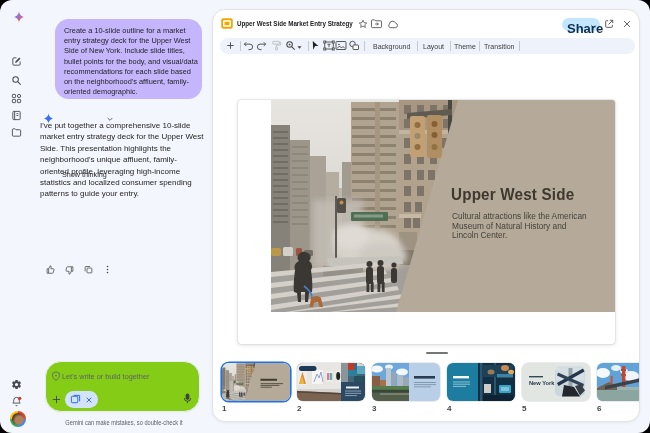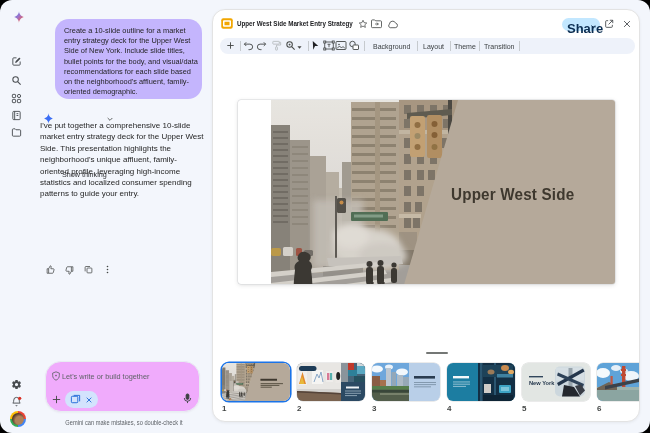--- a/index.html
+++ b/index.html
@@ -18,21 +18,21 @@
             background:#c4b5fd; border-radius:14px; padding:7px 8px 8px 9px;
             font-size:7.4px; line-height:10.2px; color:#1f1f1f; white-space:nowrap; }
   .resp { position:absolute; left:40px; top:120px; width:175px;
           font-size:8px; line-height:11.4px; color:#1f1f1f; white-space:nowrap; }
   .fcard { position:absolute; left:47px; top:218px; width:153px; height:33px;
            background:#e9eef6; border-radius:10px; }
   .ftitle { position:absolute; left:22px; top:6.5px; font-size:7.5px; font-weight:bold; color:#1f1f1f; white-space:nowrap; transform:scaleX(0.94); transform-origin:0 0; }
   .fsub { position:absolute; left:22px; top:17px; font-size:7px; color:#575b5f; white-space:nowrap; }
 
   .inputbox { position:absolute; left:45px; top:361px; width:155px; height:51px;
-              background:#f0abfc; border-radius:16px; border:0.5px solid #e9edf3;
+              background:#84cc16; border-radius:16px; border:0.5px solid #e9edf3;
               box-shadow:0 1px 2px rgba(0,0,0,0.04);text-align:center; }
   .ph { position:absolute; left:16px; top:10px; font-size:7.3px; color:#5f6368; }
   .pill2 { position:absolute; left:19px; top:29px; width:33px; height:17px;
            background:#d3e3fd; border-radius:9px; }
   .footer { position:absolute; left:36px; top:419px; width:176px; text-align:center;
             font-size:6.4px; color:#5f6368; transform:scaleX(0.89); transform-origin:50% 0; }
 
   
   .win { position:absolute; left:212px; top:9px; width:428px; height:413px;
          background:#fff; border-radius:13px; border:0.5px solid #e3e3e3;
@@ -41,21 +41,21 @@
   .share { position:absolute; left:349px; top:8px; width:38px; height:13px;
            background:#c2e7ff; border-radius:7px; color:#0b2e52;
            font-size:8px; font-weight:bold; text-align:left; }
   .toolbar { position:absolute; left:7px; top:28px; width:415px; height:16px;
              background:#eef2fa; border-radius:8px; }
   .tbtxt { position:absolute; top:4.5px; font-size:7px; color:#3c4043; }
   .tbsep { position:absolute; top:3px; width:1px; height:10px; background:#c6cace; }
   .tbic { position:absolute; top:2px; color:#444746; }
 
   
-  .slide { position:absolute; left:25px; top:90px; width:377px; height:184px;
+  .slide { position:absolute; left:25px; top:90px; width:377px; height:244px;
            border-radius:3px; overflow:hidden; box-shadow:0 0 0 0.5px #d5d7da, 0 1px 4px rgba(60,60,60,0.18);padding-left:33px; }
   .stitle { position:absolute; left:213px; top:85.5px; font-size:16px; font-weight:bold; color:#3e382e; letter-spacing:0.2px; transform:scaleX(0.95); transform-origin:0 0; white-space:nowrap;}
   .ssub { position:absolute; left:214px; top:112px; width:150px; font-size:8.3px; line-height:9.7px; color:#46423a; }
 
   
   .thumb { position:absolute; top:353px; width:68px; height:38px; border-radius:6px;
            overflow:hidden; box-shadow:0 0 0 0.5px #d7d7d7; }
   .tnum { position:absolute; top:394px; font-size:8px; font-weight:bold; color:#444746; }
 </style>
 </head>
@@ -431,20 +431,21 @@
               <circle cx="123" cy="165" r="2.6"></circle>
         </g>
         <path d="M33 186 q8 6 8 12" stroke="#3a7bd0" stroke-width="1.6" fill="none"></path>
         <path d="M40 198 q6-4 10 0 l2 9 -3.5 0 -1.5-5 -4 1 -1 4 -3.5 0z" fill="#a8642f"></path>
         <polygon points="0,0 187,0 125,212 0,212" fill="#b3a897" opacity="0.10"></polygon>
 
         <polygon points="187,0 377,0 377,212 125,212" fill="#b5a99a"></polygon>
         </g>
       </svg>
       <div class="stitle">Upper West Side</div>
+      <div class="ssub">Cultural attractions like the American<br>Museum of Natural History and<br>Lincoln Center.</div>
     </div>
 
     <div class="abs" style="left:213px; top:342px; width:22px; height:2px; background:#747775; border-radius:1px;"></div>
 
     <div class="thumb" style="left:9px; box-shadow:0 0 0 1.6px #1a73e8; border-radius:7px;">
       <svg width="68" height="38" viewBox="0 0 377 212" preserveAspectRatio="none">
         <use href="#slidegfx"></use>
         <rect x="213" y="88" width="92" height="11" fill="#3e382e"></rect>
         <rect x="214" y="112" width="124" height="6" fill="#60594a"></rect>
         <rect x="214" y="122" width="104" height="6" fill="#60594a"></rect>

